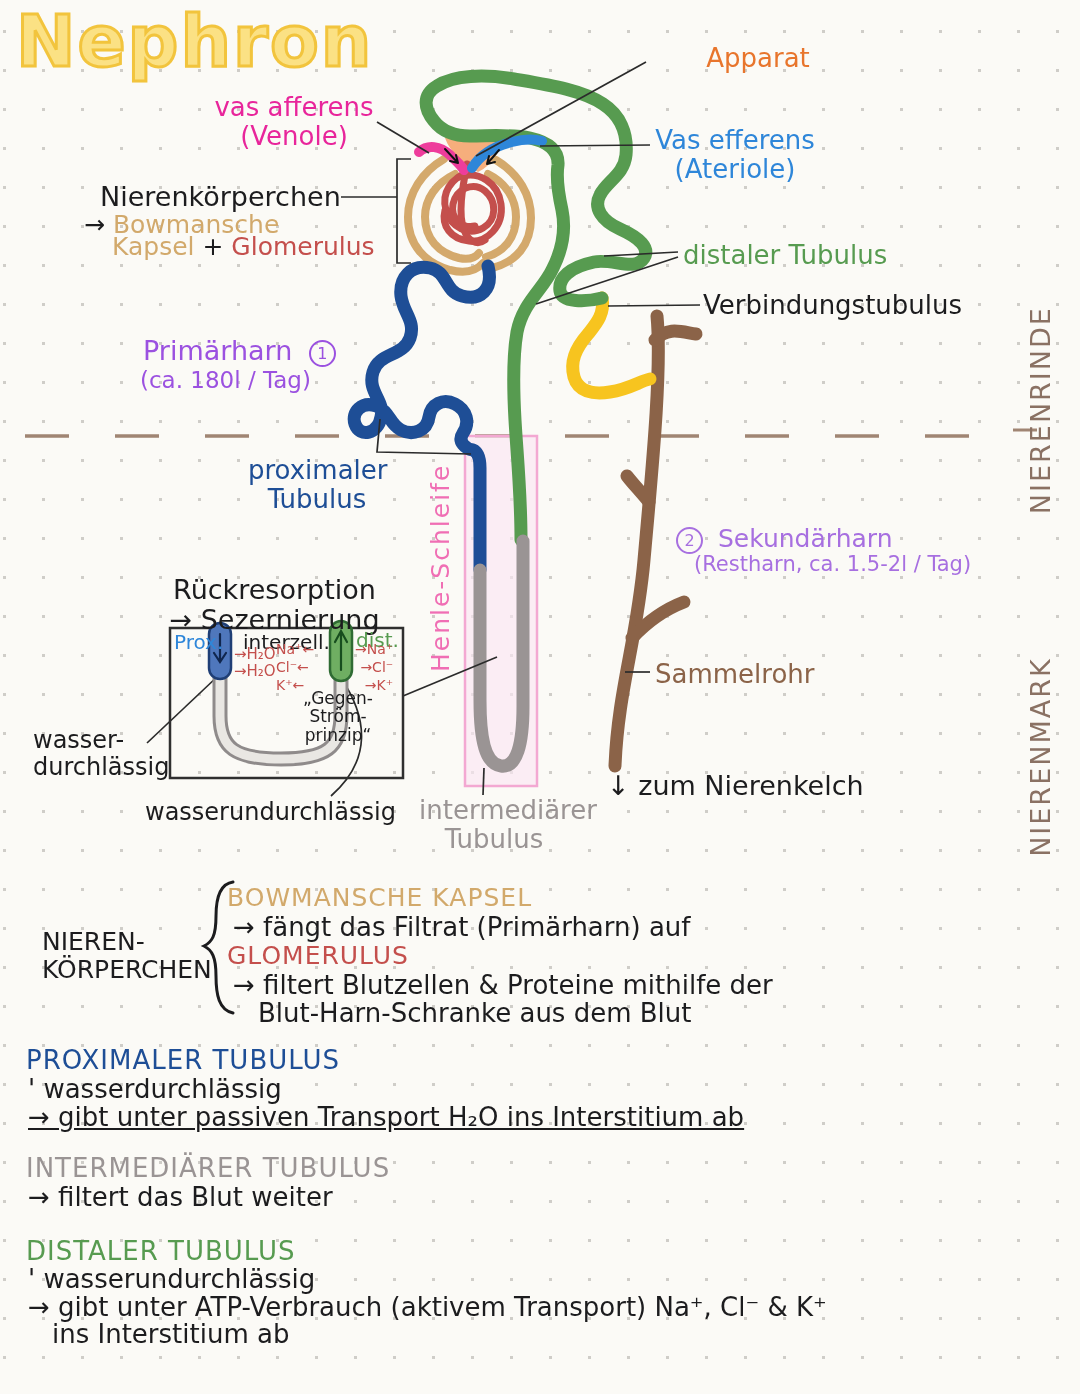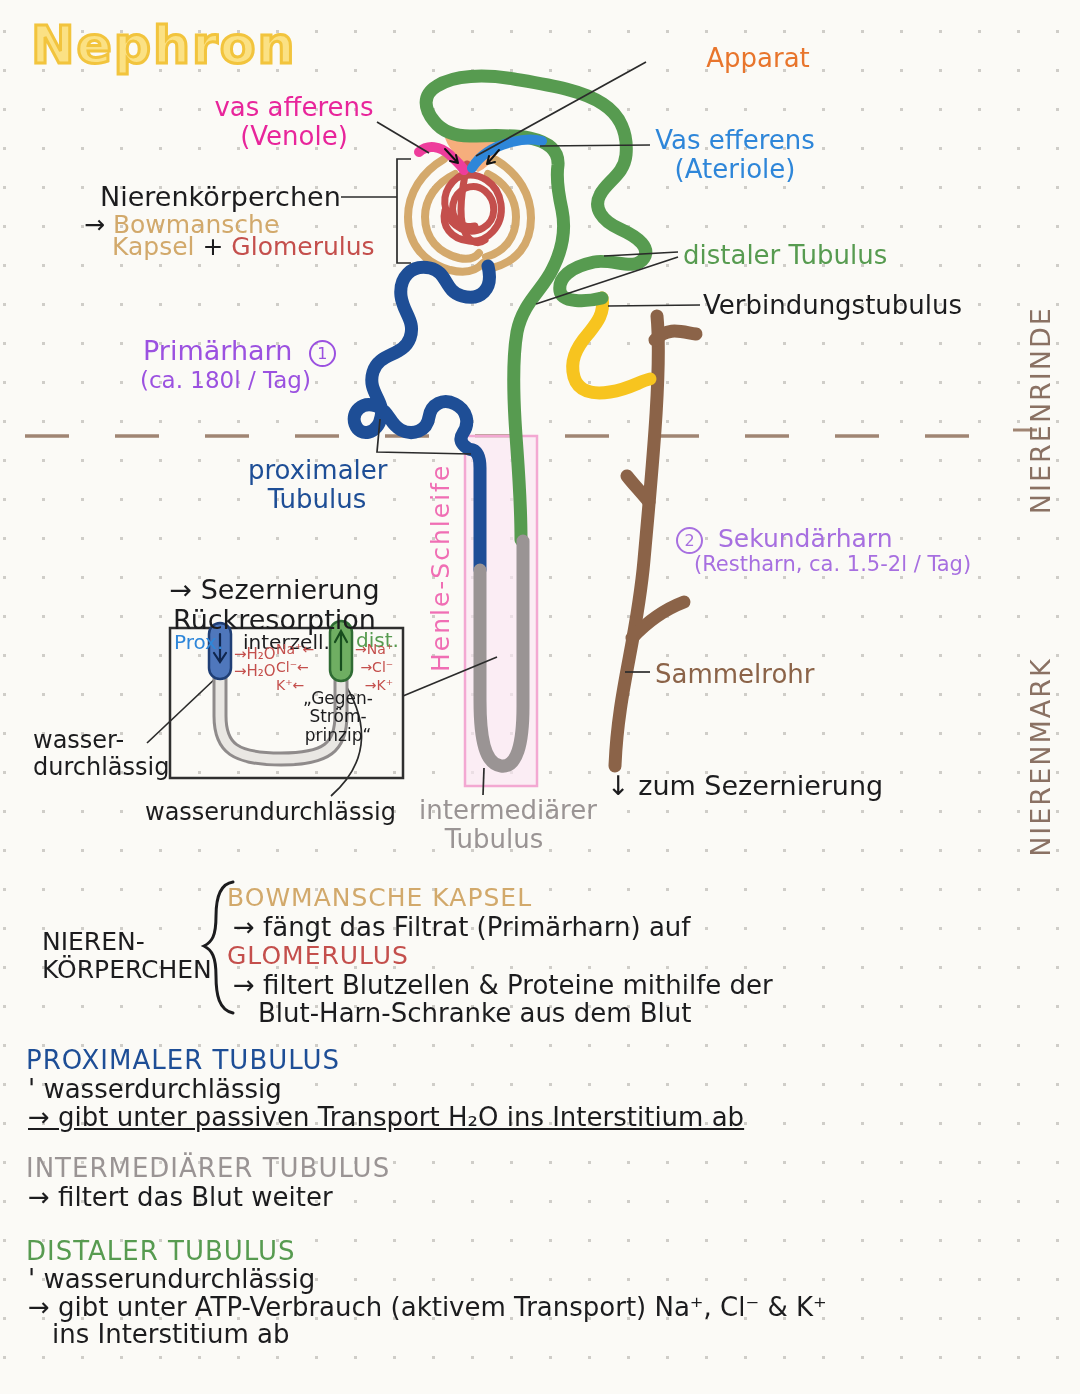--- a/index.html
+++ b/index.html
@@ -8,22 +8,22 @@
     background-color:#FBFAF6;
     background-image:radial-gradient(circle,#CFCDC8 1.5px,rgba(0,0,0,0) 1.9px);
     background-size:39px 39px;background-position:24px 12px;
     font-family:"DejaVu Sans","Liberation Sans",sans-serif;
     color:#1C1C1E;
   }
   svg.diagram{position:absolute;left:0;top:0;}
   .lbl{position:absolute;line-height:1.12;white-space:nowrap;}
   .ctr{text-align:center;}
   .title{
-    position:absolute;left:16px;top:0px;margin:15px;
-    font-size:52px;font-weight:bold;letter-spacing:2px;
+    position:absolute;left:16px;top:0px;margin:0;
+    font-size:71px;font-weight:bold;letter-spacing:2px;
     color:#FBE184;-webkit-text-stroke:3px #F2C43D;
   }
   .c-pink{color:#E8259B}.c-orange{color:#E8752C}.c-blue{color:#2E86D9}
   .c-navy{color:#1E4E96}.c-green{color:#579B50}.c-tan{color:#D2A96B}
   .c-red{color:#C44F4C}.c-purple{color:#9B51E0}.c-lav{color:#A76FE0}
   .c-brown{color:#8B6348}.c-gray{color:#9A9494}.c-black{color:#1C1C1E}
   .c-hpink{color:#F06EB4}.c-rust{color:#8A7163}
   .s20{font-size:20px}.s21{font-size:21px}.s23{font-size:23px}.s24{font-size:24px}
   .s25{font-size:25px}.s26{font-size:26px}.s27{font-size:27px}
   .vert{transform:rotate(-90deg);letter-spacing:2px;}
@@ -186,22 +186,22 @@
 
   <div class="lbl c-lav s25" style="left:676px;top:525px;">
     <span class="circ" style="margin-right:7px;">2</span>
     <span>Sekundärharn</span>
   </div>
   <div class="lbl c-lav s21" style="left:694px;top:553px;">
     <span>(Restharn, ca. 1.5-2l / Tag)</span>
   </div>
 
   <div class="lbl ctr c-black s27" style="left:157px;top:575px;width:235px;">
+    <div>Rückresorption</div>
     <div>→ Sezernierung</div>
-    <div>Rückresorption</div>
   </div>
 
   <div class="lbl c-blue s20" style="left:174px;top:631px;">
     <span>Prox.</span>
   </div>
   <div class="lbl c-black s20" style="left:243px;top:631px;">
     <span>interzell.</span>
   </div>
   <div class="lbl c-green s20" style="left:356px;top:629px;">
     <span>dist.</span>
@@ -231,21 +231,21 @@
     <div>durchlässig</div>
   </div>
   <div class="lbl c-black s24" style="left:145px;top:799px;">
     <span>wasserundurchlässig</span>
   </div>
 
   <div class="lbl c-brown s26" style="left:655px;top:660px;">
     <span>Sammelrohr</span>
   </div>
   <div class="lbl c-black s27" style="left:607px;top:771px;">
-    <span>↓ zum Sezernierung</span>
+    <span>↓ zum Nierenkelch</span>
   </div>
   <div class="lbl ctr c-gray s26" style="left:419px;top:796px;width:150px;">
     <div>intermediärer</div>
     <div>Tubulus</div>
   </div>
 
   <div class="lbl ctr vert c-rust s27" style="left:866px;top:395px;width:350px;">
     <span>NIERENRINDE</span>
   </div>
   <div class="lbl ctr vert c-rust s27" style="left:891px;top:742px;width:300px;">

